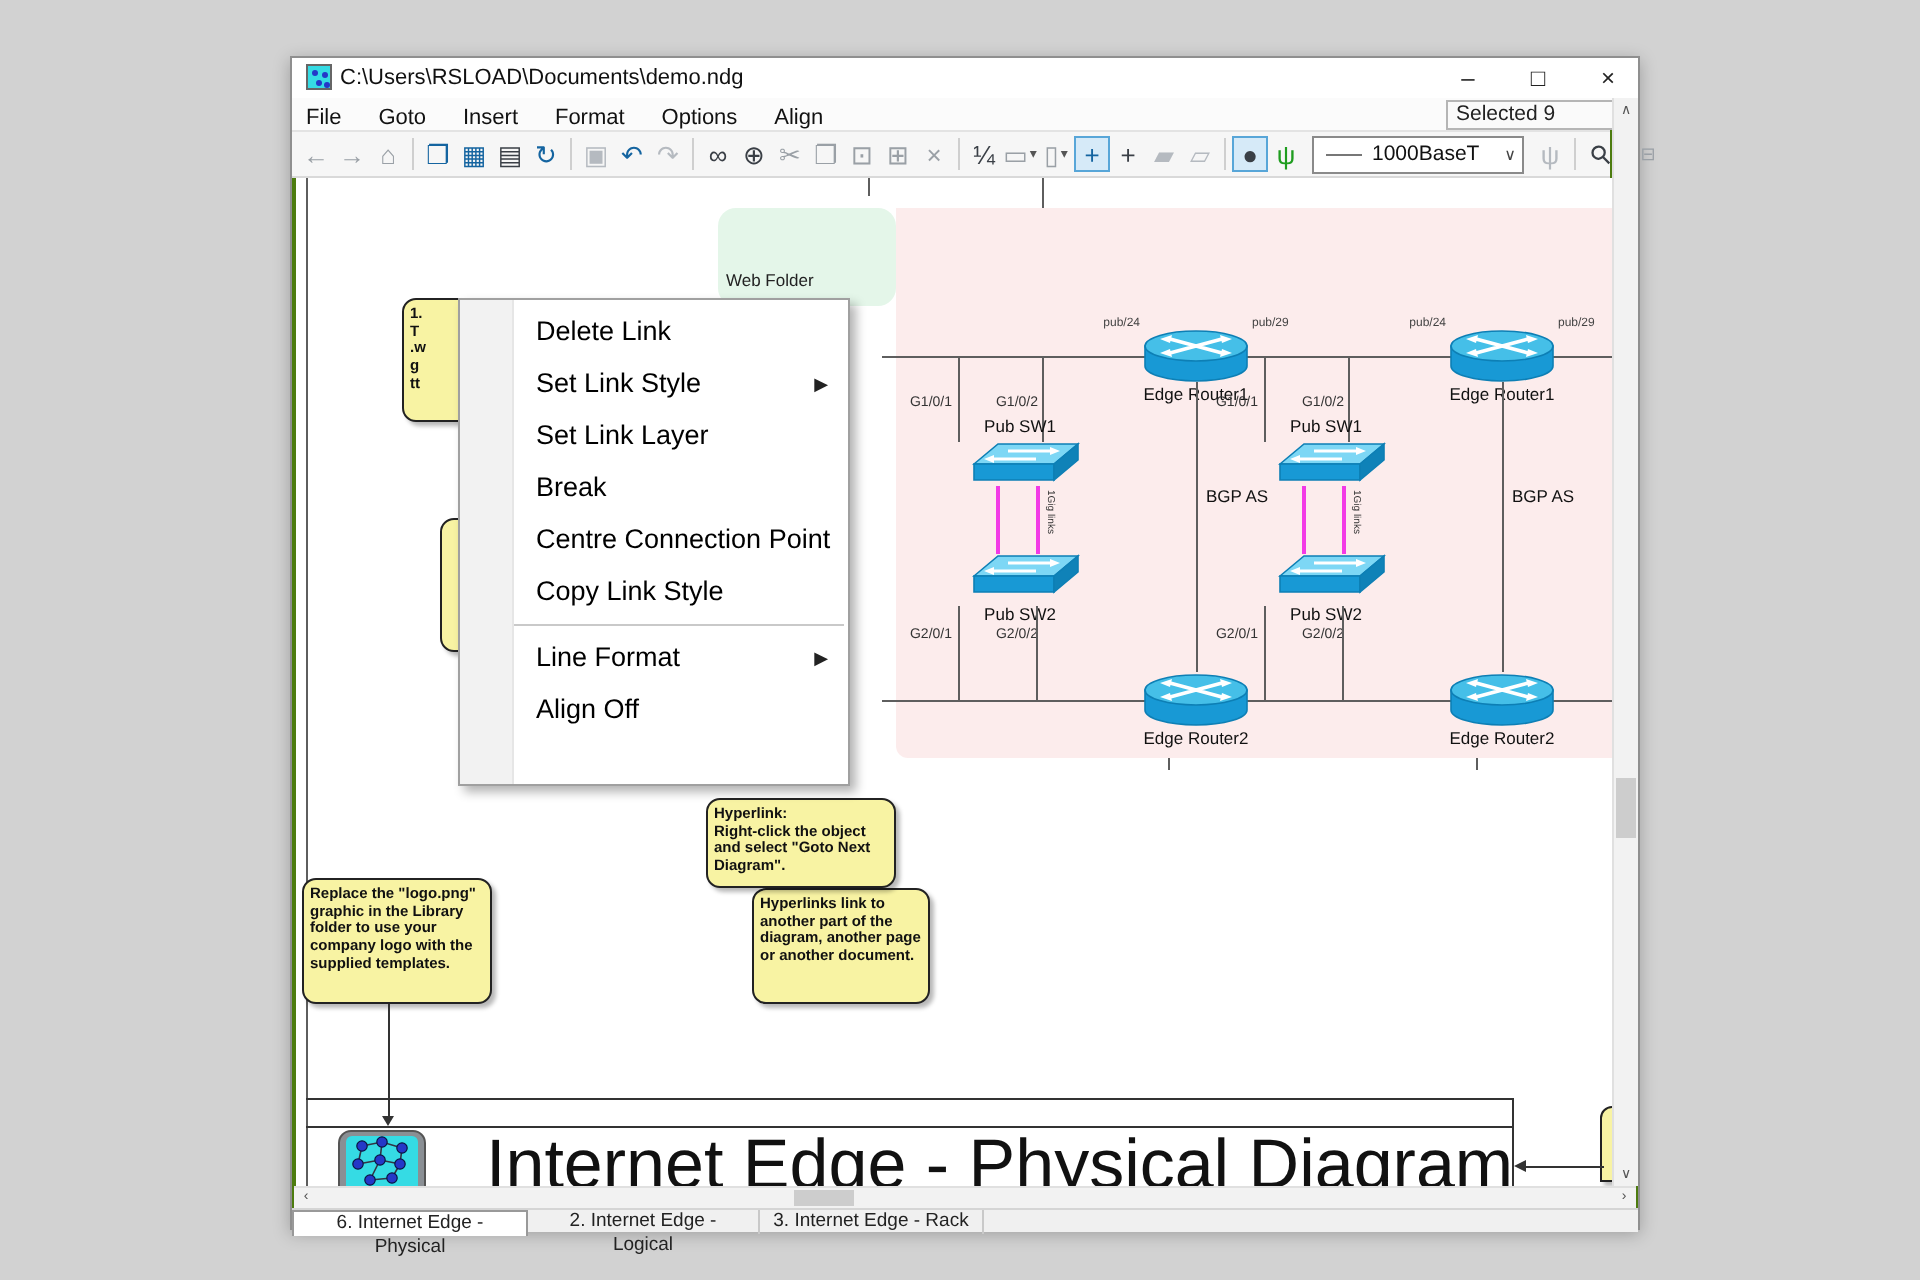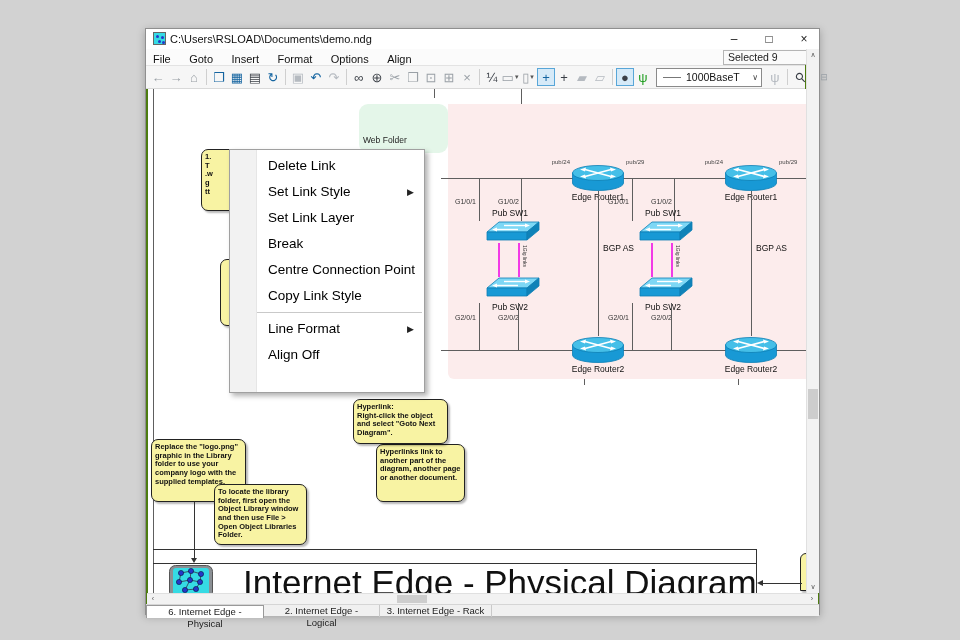--- a/index.html
+++ b/index.html
@@ -270,21 +270,20 @@
       <span class="dlabel" style="left:90px;top:186px;width:104px">Edge Router2</span>
     </div>
 
     <div class="note" style="left:53px;top:60px;width:29px;height:62px;border-radius:7px 0 0 7px">1.
 T
 .w
 g
 tt</div>
     <div class="note" style="left:72px;top:170px;width:18px;height:67px;border-radius:7px 0 0 7px"></div>
     <div class="note" style="left:3px;top:350px;width:95px;height:63px">Replace the "logo.png" graphic in the Library folder to use your company logo with the supplied templates.</div>
-    <div class="note" style="left:66px;top:395px;width:93px;height:61px">To locate the library folder, first open the Object Library window and then use File &gt; Open Object Libraries Folder.</div>
     <div class="note" style="left:228px;top:355px;width:89px;height:58px">Hyperlinks link to another part of the diagram, another page or another document.</div>
     <div class="note" style="left:205px;top:310px;width:95px;height:45px">Hyperlink:
 Right-click the object and select "Goto Next Diagram".</div>
     <div class="note" style="left:652px;top:464px;width:7px;height:38px;border-radius:6px 0 0 0"></div>
 
     <div class="ln" style="left:46px;top:413px;width:1px;height:56px;background:#333"></div>
     <div class="arrowhead-down" style="left:43px;top:469px"></div>
 
     <div class="ln" style="left:5px;top:460px;width:604px;height:1px;background:#333"></div>
     <div class="ln" style="left:5px;top:474px;width:604px;height:1px;background:#333"></div>

